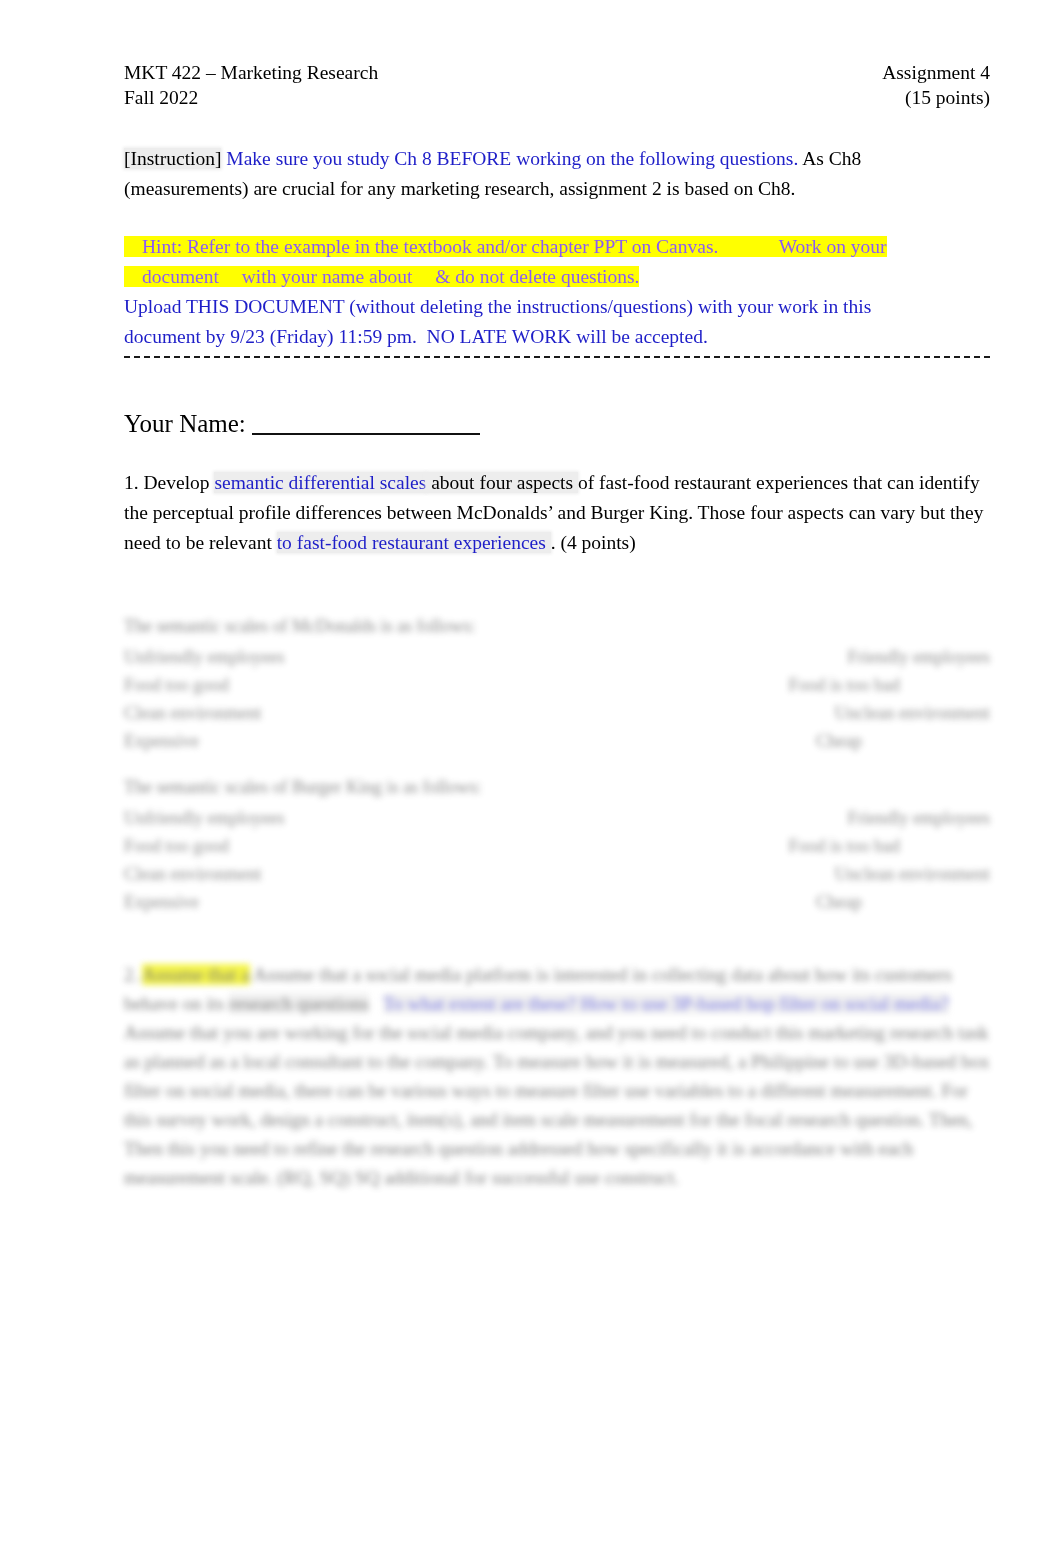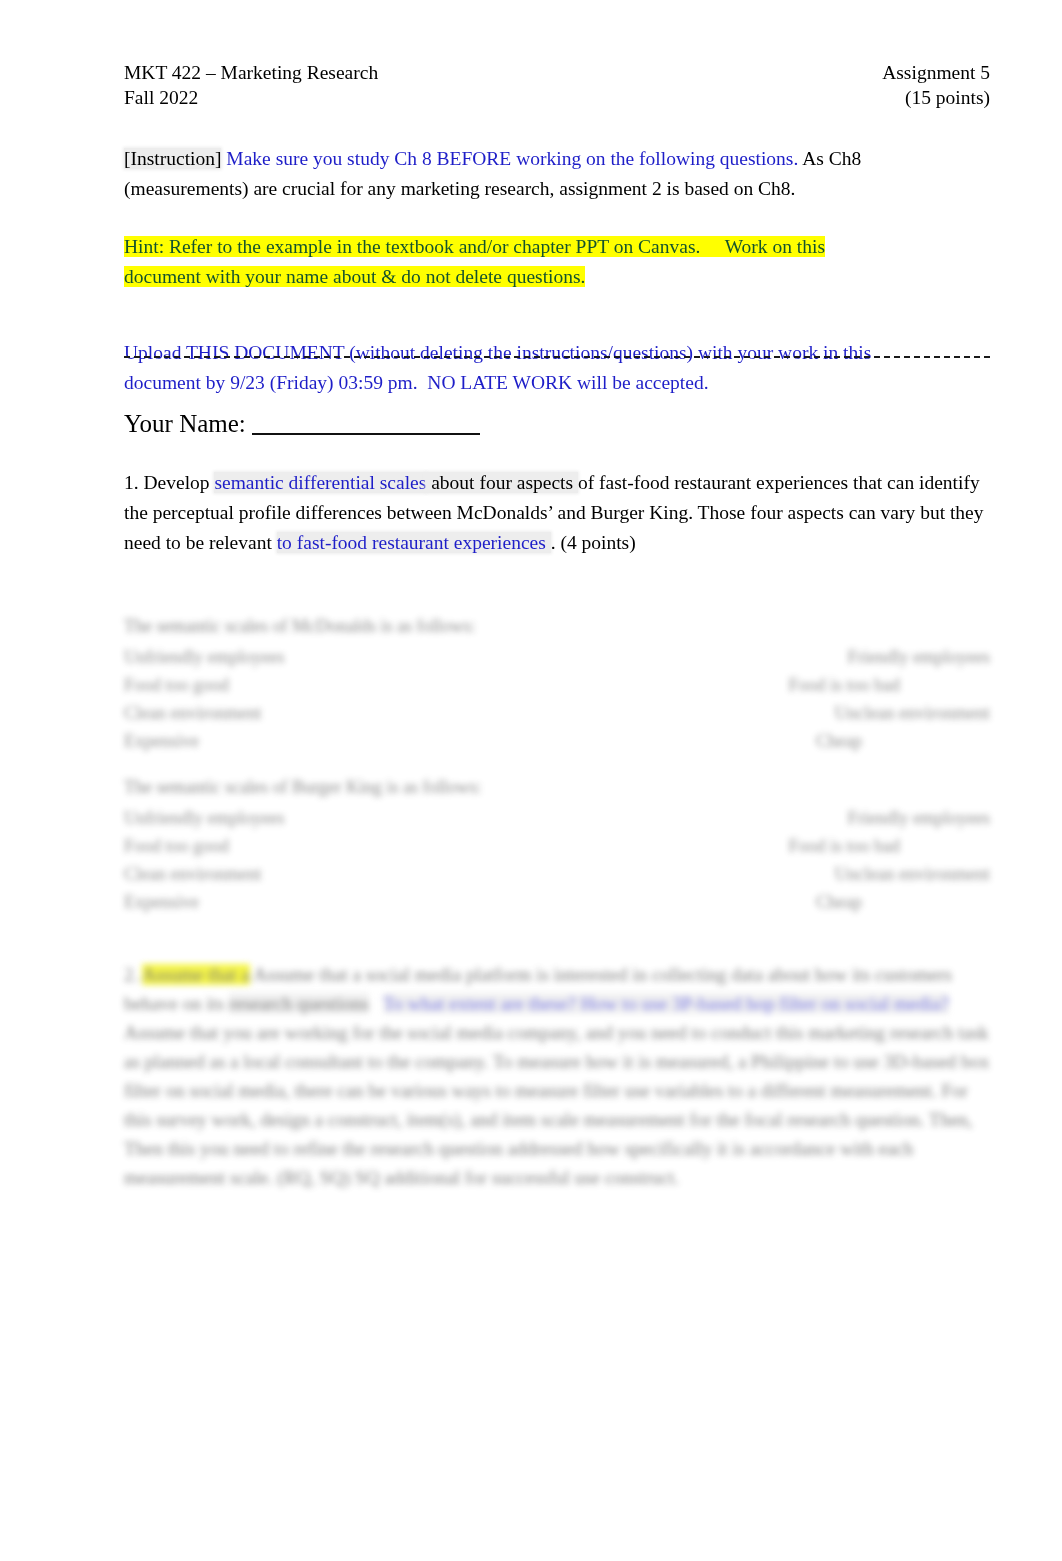--- a/index.html
+++ b/index.html
@@ -48,32 +48,32 @@
 
   
   .para {
     position: absolute;
     width: 866px;
     font-size: 19.5px;
     line-height: 30px;
     text-align: left;
   }
   .blue { color: #1e1ec8; }
-  .navy { color: #14532d; }
+  .navy { color: #8b5cf6; padding-left: 18px; }
   .hl-gray {
     background-color: #ededed;
     box-shadow: 0 0 3px 1px #ededed;
   }
   .hl-yellow {
     background-color: #ffff00;
   }
 
   #instruction-para { top: 144px; }
   #hint-para { top: 232px; }
-  #upload-para { top: 292px; margin-top: 46px; }
+  #upload-para { top: 292px; }
 
   .hint-line {
     display: inline;
   }
 
   
   .divider {
     position: absolute;
     left: 0;
     top: 356px;
@@ -159,40 +159,40 @@
 </style>
 </head>
 <body>
 
 <div class="page">
   <div class="content">
 
     <div class="doc-header">
       <div class="hrow">
         <span class="hleft">MKT 422 – Marketing Research</span>
-        <span class="hright">Assignment 5</span>
+        <span class="hright">Assignment 4</span>
       </div>
       <div class="hrow">
         <span class="hleft">Fall 2022</span>
         <span class="hright">(15 points)</span>
       </div>
     </div>
 
     <div class="para" id="instruction-para">
       <span class="hl-gray">[Instruction]</span><span> </span><span class="blue">Make sure you study Ch 8 BEFORE working on the following questions.</span><span> As Ch8 (measurements) are crucial for any marketing research, assignment 2 is based on Ch8.</span>
     </div>
 
     <div class="para" id="hint-para">
-      <span class="hint-line hl-yellow navy">Hint: Refer to the example in the textbook and/or chapter PPT on Canvas.</span><span class="hl-yellow navy">&nbsp;&nbsp;&nbsp;&nbsp;&nbsp;</span><span class="hint-line hl-yellow navy">Work on this</span><br>
+      <span class="hint-line hl-yellow navy">Hint: Refer to the example in the textbook and/or chapter PPT on Canvas.</span><span class="hl-yellow navy">&nbsp;&nbsp;&nbsp;&nbsp;&nbsp;</span><span class="hint-line hl-yellow navy">Work on your</span><br>
       <span class="hint-line hl-yellow navy">document </span><span class="hint-line hl-yellow navy">with your name about </span><span class="hint-line hl-yellow navy">&amp; do not delete questions.</span>
     </div>
 
     <div class="para blue" id="upload-para">
       <span>Upload THIS DOCUMENT (without deleting the instructions/questions) with your work in this</span><br>
-      <span>document by 9/23 (Friday) 03:59 pm.</span><span>&nbsp;&nbsp;</span><span>NO LATE WORK will be accepted.</span>
+      <span>document by 9/23 (Friday) 11:59 pm.</span><span>&nbsp;&nbsp;</span><span>NO LATE WORK will be accepted.</span>
     </div>
 
     <div class="divider">
       <span class="dashrule"></span>
     </div>
 
     <div class="para" id="name-line">
       <span>Your Name:</span><span class="name-blank"></span>
     </div>
 

